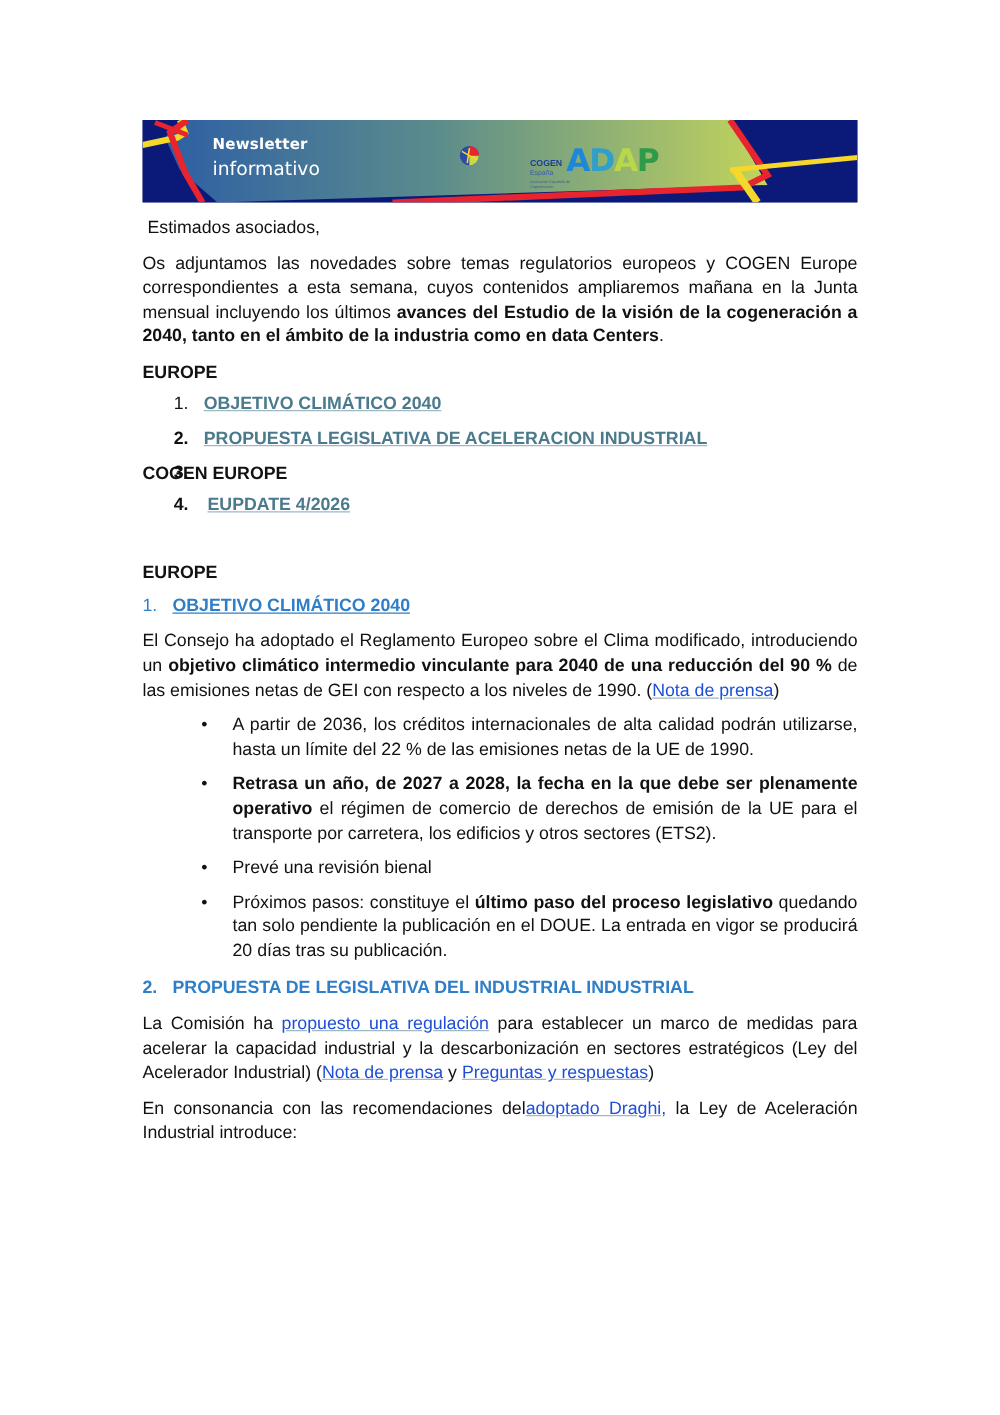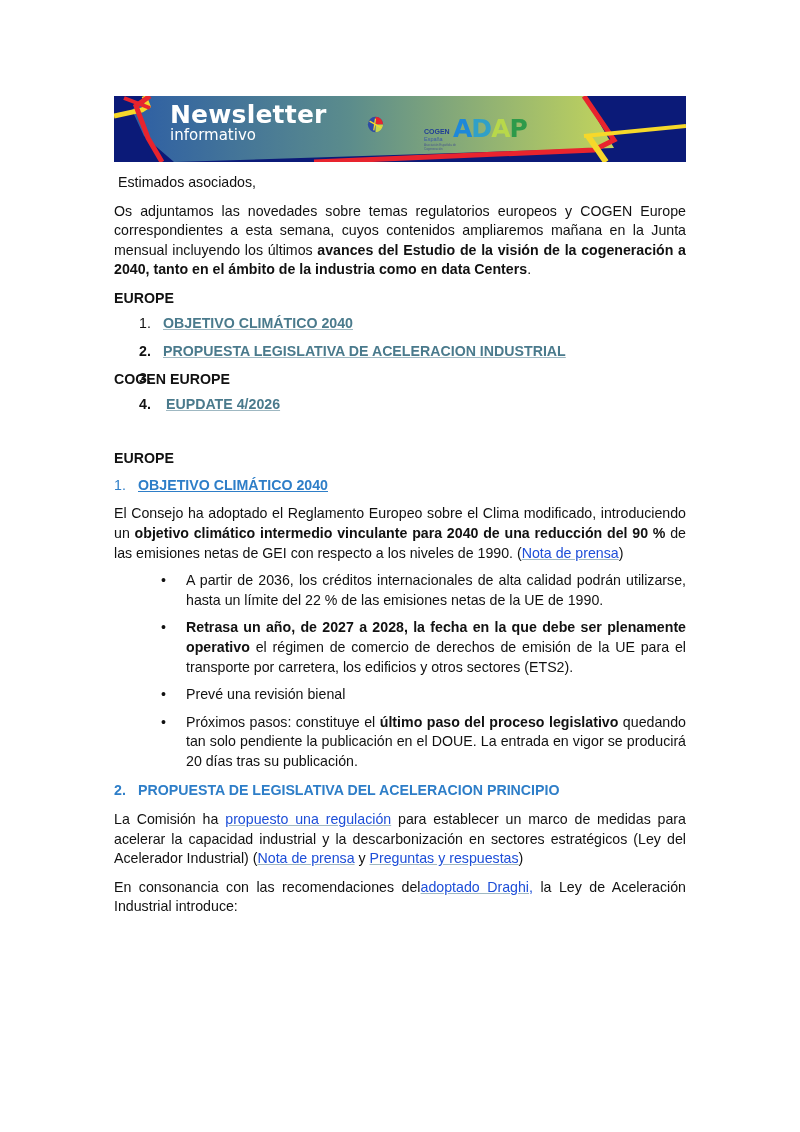--- a/index.html
+++ b/index.html
@@ -13,21 +13,21 @@
   
   .banner {
     position: relative; width: 572px; height: 66px; overflow: hidden;
     background: #0b1a78;
   }
   .banner svg { position: absolute; left: 0; top: 0; }
   .banner-title {
     position: absolute; left: 56px; top: 9px; color: #ffffff;
     font-family: "DejaVu Sans", sans-serif; line-height: 20px;
   }
-  .banner-title .l1 { font-size: 25px; font-weight: bold; display: block; letter-spacing: 0.2px; }
+  .banner-title .l1 { font-size: 12px; font-weight: bold; display: block; letter-spacing: 0.2px; }
   .banner-title .l2 { font-size: 15px; font-weight: normal; display: block; }
   .cogen-logo { position: absolute; left: 253px; top: 20px; height: 28px; }
   .cogen-mark { position: absolute; left: 0; top: 3px; width: 17px; height: 17px; }
   .cogen-text { position: absolute; left: 21px; top: 12px; font-family: Liberation Sans, sans-serif; margin-left: 36px; }
   .cogen-text .c1 { font-size: 7px; font-weight: bold; color: #1f3d96; display: block; line-height: 8px; }
   .cogen-text .c2 { font-size: 5.5px; color: #3d5aa8; display: block; line-height: 7px; }
   .cogen-text .c3 { font-size: 3px; color: #4b5b8c; display: block; line-height: 4px; width: 34px; }
   .adap-logo {
     position: absolute; left: 339px; top: 18px; font-size: 25px; font-weight: bold;
     font-family: "DejaVu Sans", sans-serif; letter-spacing: -1px;
@@ -124,19 +124,19 @@
 
   <p class="just" style="margin-top:9px"><span>El Consejo ha adoptado el Reglamento Europeo sobre el Clima modificado, introduciendo un </span><b>objetivo climático intermedio vinculante para 2040 de una reducción del 90 %</b><span> de las emisiones netas de GEI con respecto a los niveles de 1990. (</span><a class="link" href="#">Nota de prensa</a><span>)</span></p>
 
   <ul class="bullets">
     <li><span class="dot">•</span><span>A partir de 2036, los créditos internacionales de alta calidad podrán utilizarse, hasta un límite del 22 % de las emisiones netas de la UE de 1990.</span></li>
     <li><span class="dot">•</span><b>Retrasa un año, de 2027 a 2028, la fecha en la que debe ser plenamente operativo</b><span> el régimen de comercio de derechos de emisión de la UE para el transporte por carretera, los edificios y otros sectores (ETS2).</span></li>
     <li><span class="dot">•</span><span>Prevé una revisión bienal</span></li>
     <li><span class="dot">•</span><span>Próximos pasos: constituye el </span><b>último paso del proceso legislativo</b><span> quedando tan solo pendiente la publicación en el DOUE. La entrada en vigor se producirá 20 días tras su publicación.</span></li>
   </ul>
 
-  <div class="sec-title" id="s2"><span class="n bold">2.</span><span>PROPUESTA DE LEGISLATIVA DEL ACELERACION PRINCIPIO</span></div>
+  <div class="sec-title" id="s2"><span class="n bold">2.</span><span>PROPUESTA DE LEGISLATIVA DEL INDUSTRIAL INDUSTRIAL</span></div>
 
   <p class="just" style="margin-top:9px"><span>La Comisión ha </span><a class="link" href="#">propuesto una regulación</a><span> para establecer un marco de medidas para acelerar la capacidad industrial y la descarbonización en sectores estratégicos (Ley del Acelerador Industrial) (</span><a class="link" href="#">Nota de prensa</a><span> y </span><a class="link" href="#">Preguntas y respuestas</a><span>)</span></p>
 
   <p class="just" style="margin-top:9px"><span>En consonancia con las recomendaciones del</span><a class="link" href="#">adoptado Draghi,</a><span> la Ley de Aceleración Industrial introduce:</span></p>
 
 </div>
 
 </body></html>

